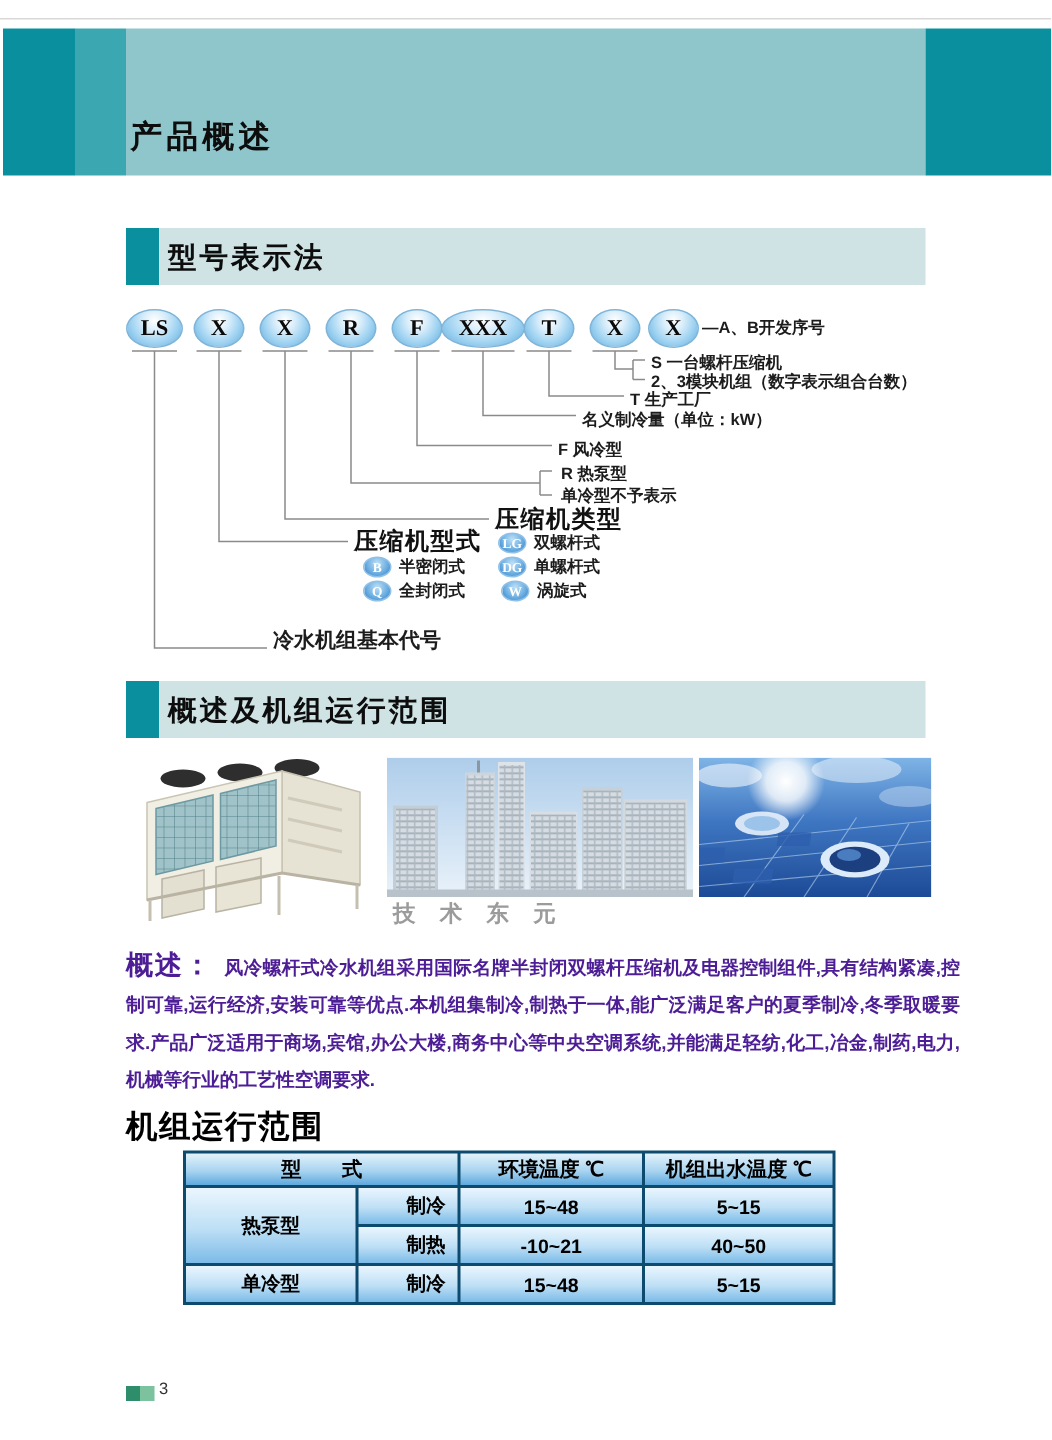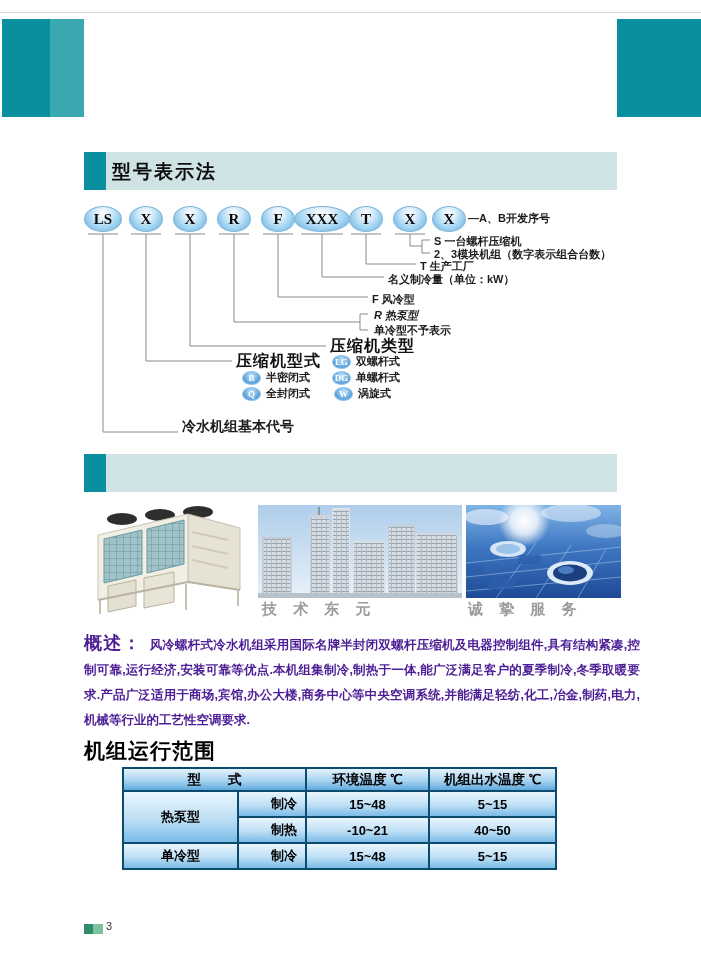--- a/index.html
+++ b/index.html
@@ -63,20 +63,23 @@
   .footer-num { position:absolute; top:920px; left:106px; font-size:11px; color:#333; }
 </style>
 </head>
 <body>
 
 <div class="page">
   <div class="top-rule"></div>
 
   <div class="hb-dark-left"></div>
   <div class="hb-mid"></div>
+  <div class="hb-light">
+    <h1 class="page-title">产品概述</h1>
+  </div>
   <div class="hb-dark-right"></div>
 
   <div class="section-bar" id="bar-model">
     <div class="sq"></div>
     <div class="st">型号表示法</div>
   </div>
 
   <div class="diagram">
     <svg class="lines" width="701" height="250" viewBox="0 0 701 250">
       <g stroke="#8a8a8a" stroke-width="1" fill="none">
@@ -108,21 +111,21 @@
     <span class="bubble" style="left:349px; width:34px;">T</span>
     <span class="bubble" style="left:393px; width:34px;">X</span>
     <span class="bubble" style="left:432px; width:34px;">X</span>
 
     <span class="ann" style="left:468px; top:16px;">—A、B开发序号</span>
     <span class="ann" style="left:434px; top:39px;">S 一台螺杆压缩机</span>
     <span class="ann" style="left:434px; top:52px;">2、3模块机组（数字表示组合台数）</span>
     <span class="ann" style="left:420px; top:64px;">T 生产工厂</span>
     <span class="ann" style="left:388px; top:77px;">名义制冷量（单位：kW）</span>
     <span class="ann" style="left:372px; top:97px;">F 风冷型</span>
-    <span class="ann" style="left:374px; top:113px;font-style:italic;">R 热泵型</span>
+    <span class="ann" style="left:374px; top:113px;">R 热泵型</span>
     <span class="ann" style="left:374px; top:128px;">单冷型不予表示</span>
 
     <span class="ann-head" style="left:330px; top:141px;">压缩机类型</span>
     <span class="code-row" style="left:332px; top:159px;">
       <span class="code-bubble">LG</span>
       <span class="code-label">双螺杆式</span>
     </span>
     <span class="code-row" style="left:332px; top:175px;">
       <span class="code-bubble">DG</span>
       <span class="code-label">单螺杆式</span>
@@ -140,20 +143,21 @@
     <span class="code-row" style="left:242px; top:191px;">
       <span class="code-bubble">Q</span>
       <span class="code-label">全封闭式</span>
     </span>
 
     <span class="ann" style="left:182px; top:223px; font-size:14px;">冷水机组基本代号</span>
   </div>
 
   <div class="section-bar" id="bar-overview">
     <div class="sq"></div>
+    <div class="st">概述及机组运行范围</div>
   </div>
 
   <div class="img-box" style="left:88px; top:502px; width:165px; height:116px;">
     <svg width="165" height="116" viewBox="0 0 165 116">
       <defs>
         <pattern id="coil" width="7" height="7" patternUnits="userSpaceOnUse">
           <rect width="7" height="7" fill="#9fc3c8"></rect>
           <path d="M0,0 H7 M0,0 V7" stroke="#537f89" stroke-width="0.7"></path>
         </pattern>
       </defs>
@@ -238,21 +242,20 @@
       </g>
       <ellipse cx="42" cy="44" rx="18" ry="8" fill="#e7f1fc" opacity="0.9"></ellipse>
       <ellipse cx="42" cy="44" rx="12" ry="5" fill="#9cc4ea"></ellipse>
       <ellipse cx="104" cy="68" rx="23" ry="12" fill="#dcebfa"></ellipse>
       <ellipse cx="104" cy="68" rx="17" ry="8.5" fill="#1c3f80"></ellipse>
       <ellipse cx="100" cy="65" rx="8" ry="4" fill="#4a7cc0"></ellipse>
     </svg>
   </div>
 
   <div class="caption" style="left:262px; width:200px;">技 术 东 元</div>
-  <div class="caption" style="left:468px; width:155px;">诚 挚 服 务</div>
 
   <p class="para"><span class="para-label">概述：</span><span>风冷螺杆式冷水机组采用国际名牌半封闭双螺杆压缩机及电器控制组件,具有结构紧凑,控制可靠,运行经济,安装可靠等优点.本机组集制冷,制热于一体,能广泛满足客户的夏季制冷,冬季取暖要求.产品广泛适用于商场,宾馆,办公大楼,商务中心等中央空调系统,并能满足轻纺,化工,冶金,制药,电力,机械等行业的工艺性空调要求.</span></p>
 
   <div class="range-title">机组运行范围</div>
   <table class="range">
     <tbody>
         <tr>
       <th colspan="2" class="cw1">型　　式</th>
       <th class="cw3">环境温度 ℃</th>
       <th class="cw4">机组出水温度 ℃</th>

